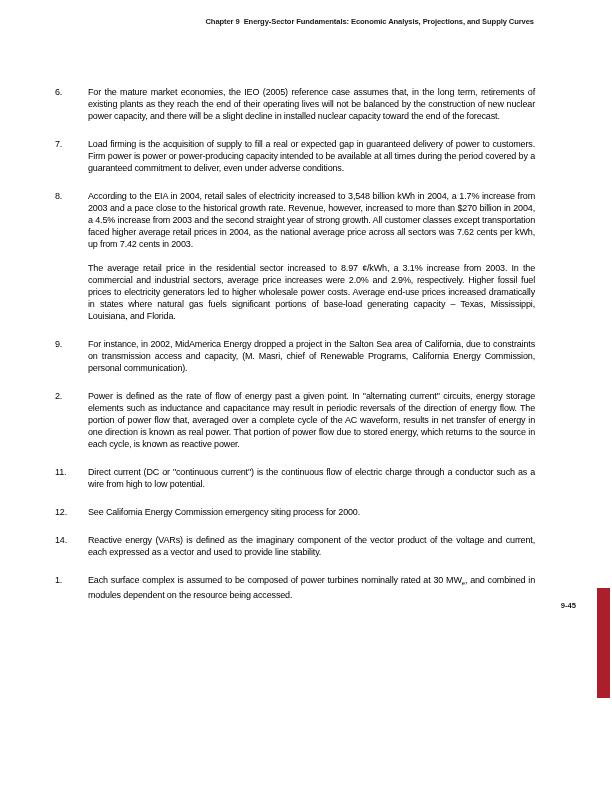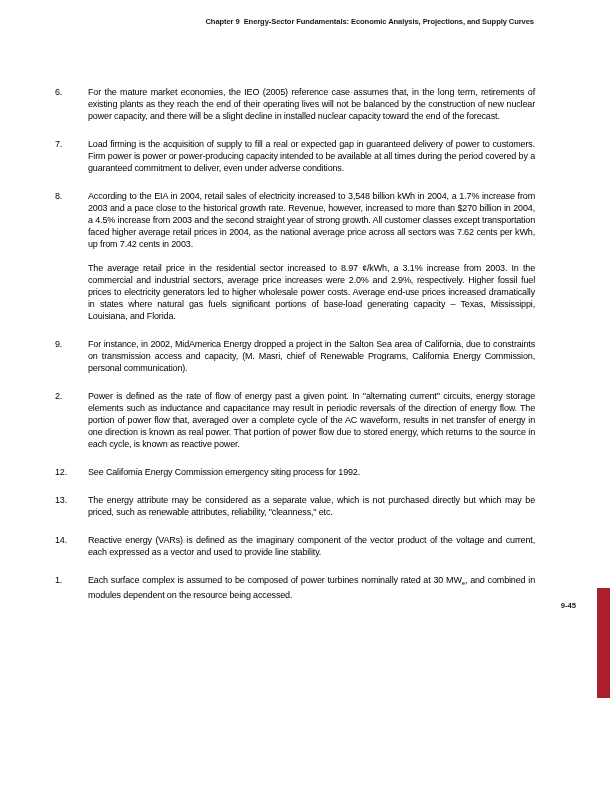--- a/index.html
+++ b/index.html
@@ -98,30 +98,30 @@
   <div class="note">
     <span class="num">9.</span>
     <div class="body">For instance, in 2002, MidAmerica Energy dropped a project in the Salton Sea area of California, due to constraints on transmission access and capacity, (M. Masri, chief of Renewable Programs, California Energy Commission, personal communication).</div>
   </div>
 
   <div class="note">
     <span class="num">2.</span>
     <div class="body">Power is defined as the rate of flow of energy past a given point. In "alternating current" circuits, energy storage elements such as inductance and capacitance may result in periodic reversals of the direction of energy flow. The portion of power flow that, averaged over a complete cycle of the AC waveform, results in net transfer of energy in one direction is known as real power. That portion of power flow due to stored energy, which returns to the source in each cycle, is known as reactive power.</div>
   </div>
 
+  <div class="note">
+    <span class="num">11.</span>
+    <div class="body">Direct current (DC or "continuous current") is the continuous flow of electric charge through a conductor such as a wire from high to low potential.</div>
+  </div>
 
   <div class="note">
     <span class="num">12.</span>
-    <div class="body">See California Energy Commission emergency siting process for 1992.</div>
+    <div class="body">See California Energy Commission emergency siting process for 2000.</div>
   </div>
 
-  <div class="note">
-    <span class="num">13.</span>
-    <div class="body">The energy attribute may be considered as a separate value, which is not purchased directly but which may be priced, such as renewable attributes, reliability, "cleanness," etc.</div>
-  </div>
 
   <div class="note">
     <span class="num">14.</span>
     <div class="body">Reactive energy (VARs) is defined as the imaginary component of the vector product of the voltage and current, each expressed as a vector and used to provide line stability.</div>
   </div>
 
   <div class="note">
     <span class="num">1.</span>
     <div class="body"><span>Each surface complex is assumed to be composed of power turbines nominally rated at 30 MW</span><sub class="mw-sub">e</sub><span>, and combined in modules dependent on the resource being accessed.</span></div>
   </div>

